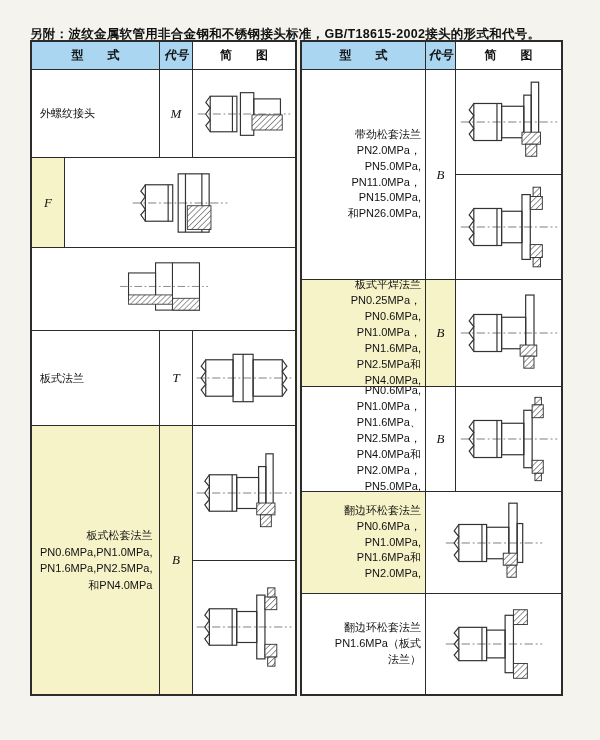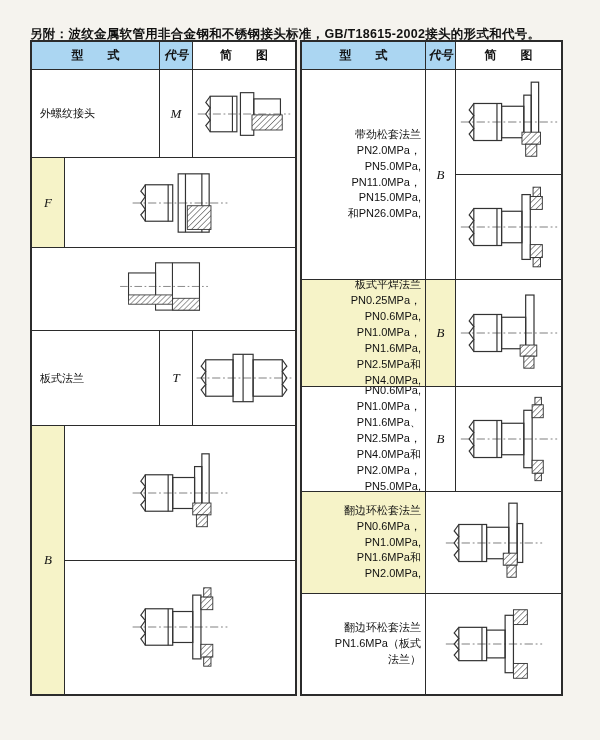--- a/index.html
+++ b/index.html
@@ -146,20 +146,26 @@
           <rect class="ln" x="12" y="25" width="30" height="40"></rect>
         <rect class="ln" x="42" y="19" width="22" height="52"></rect>
           <line class="ln" x1="53" y1="19" x2="53" y2="71"></line>
         <rect class="ln" x="64" y="25" width="32" height="40"></rect>
           <path class="ln" d="M96 25 l5 7 -5 6 5 7 -5 7 5 6 -5 7"></path>
       </svg>
     </div>
   </div>
 
   <div class="tr" style="height:180px;flex:1">
+    <div class="td c-type hl">
+        <span>板式松套法兰
+PN0.6MPa,PN1.0MPa,
+PN1.6MPa,PN2.5MPa,
+和PN4.0MPa</span>
+      </div>
     <div class="td c-code hl">
         <span>B</span>
       </div>
     <div class="td c-diag stacked">
       <div class="half">
         <svg class="diag" width="100" height="82" viewBox="0 0 108 90">
           <line class="cl" x1="2" y1="45" x2="106" y2="45"></line>
           <path class="ln" d="M16 25 l-5 7 5 6 -5 7 5 7 -5 6 5 7"></path>
             <rect class="ln" x="16" y="25" width="30" height="40"></rect>
             <line class="ln" x1="41" y1="25" x2="41" y2="65"></line>

